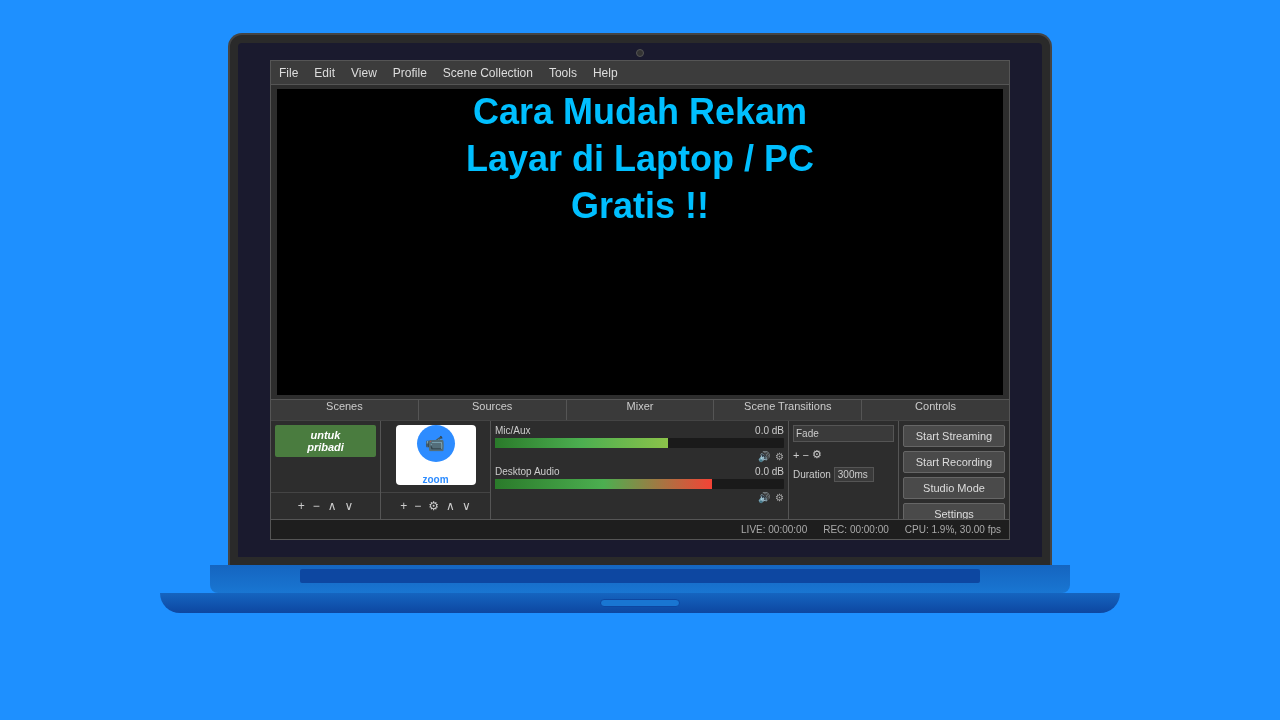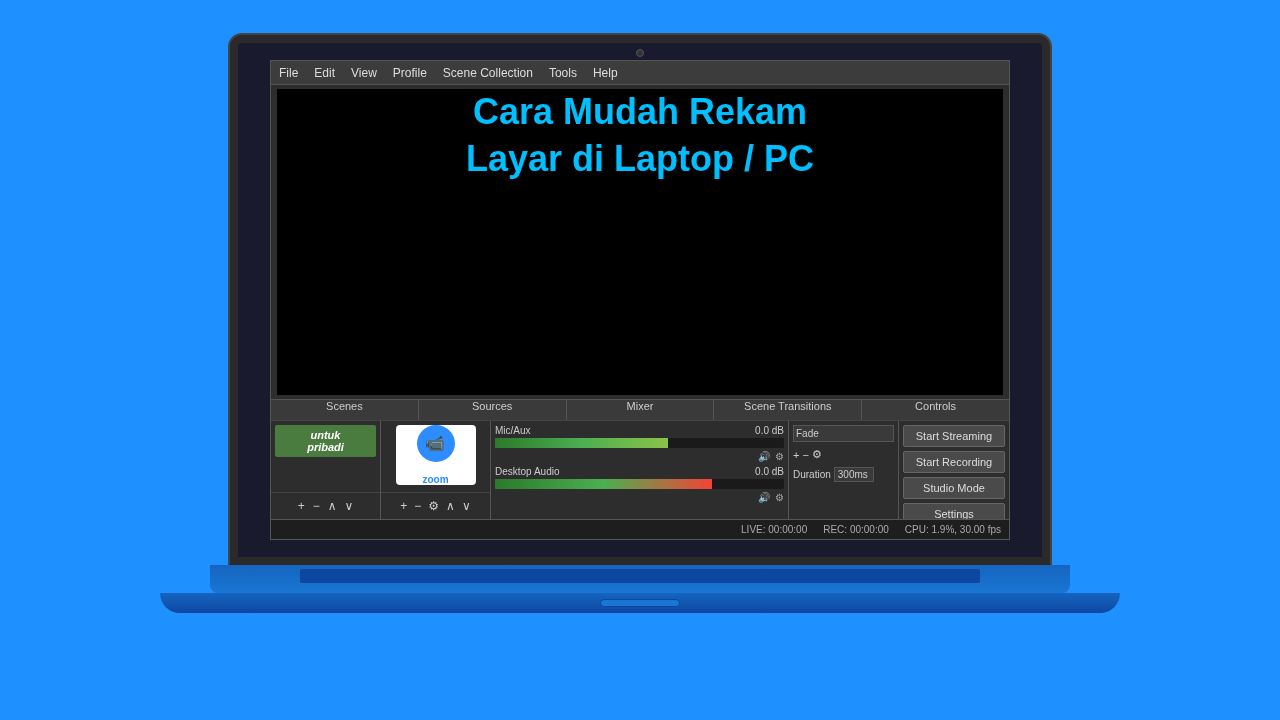--- a/index.html
+++ b/index.html
@@ -441,20 +441,21 @@
         <span class="menu-item">Profile</span>
         <span class="menu-item">Scene Collection</span>
         <span class="menu-item">Tools</span>
         <span class="menu-item">Help</span>
       </div>
 
       <div class="preview-area">
         <div class="preview-text">
           <span>Cara Mudah Rekam</span><br>
           <span>Layar di Laptop / PC</span><br>
+          <span>Gratis !!</span>
         </div>
       </div>
 
       <div class="bottom-panels">
 
         <div class="panel-headers">
           <div class="panel-header">
             <span>Scenes</span>
           </div>
           <div class="panel-header">

